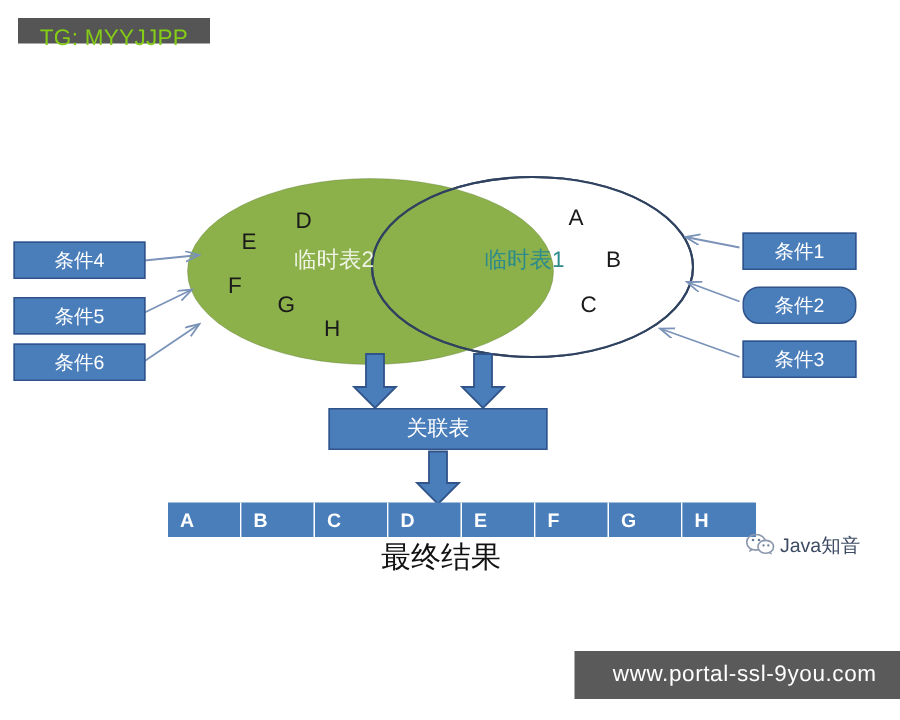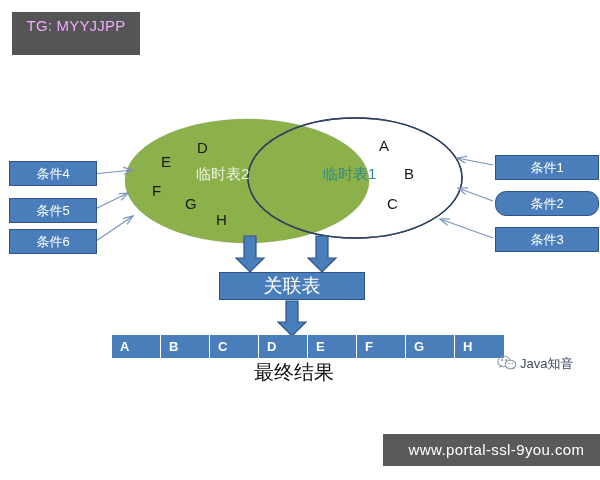--- a/index.html
+++ b/index.html
@@ -15,23 +15,23 @@
     overflow: hidden;
     font-family: "Liberation Sans", "DejaVu Sans", sans-serif;
   }
 
   
   .tg-badge {
     position: absolute;
     left: 12px;
     top: 12px;
     width: 128px;
-    height: 43px;
+    height: 17px;
     background: #555555;
-    color: #f0abfc;
+    color: #84cc16;
     font-size: 15px;
     line-height: 27px;
     text-align: center;
     letter-spacing: 0.2px;
     white-space: nowrap;
   }
   .url-badge {
     position: absolute;
     left: 383px;
     top: 434px;
@@ -63,40 +63,40 @@
     border: 1.5px solid #30538a;
     color: #ffffff;
     font-size: 13px;
     line-height: 1;
     display: flex;
     align-items: center;
     justify-content: center;
     white-space: nowrap;
   }
   .cond-left  { width: 88px; height: 25px; left: 9px; }
-  .cond-right { width: 104px; height: 25px; left: 495px; }
+  .cond-right { width: 76px; height: 25px; left: 495px; }
   #cond4 { top: 161px; }
   #cond5 { top: 198px; }
   #cond6 { top: 229px; }
   #cond1 { top: 155px; }
   #cond2 { top: 191px; border-radius: 11px; }
   #cond3 { top: 227px; }
 
   
   .join-box {
     position: absolute;
     left: 219px;
     top: 272px;
     width: 146px;
     height: 28px;
     box-sizing: border-box;
     background: #4a7ebb;
     border: 1.5px solid #30538a;
     color: #ffffff;
-    font-size: 19px;
+    font-size: 14px;
     display: flex;
     align-items: center;
     justify-content: center;
     white-space: nowrap;
   }
 
   
   .ell-label {
     position: absolute;
     font-size: 15px;

